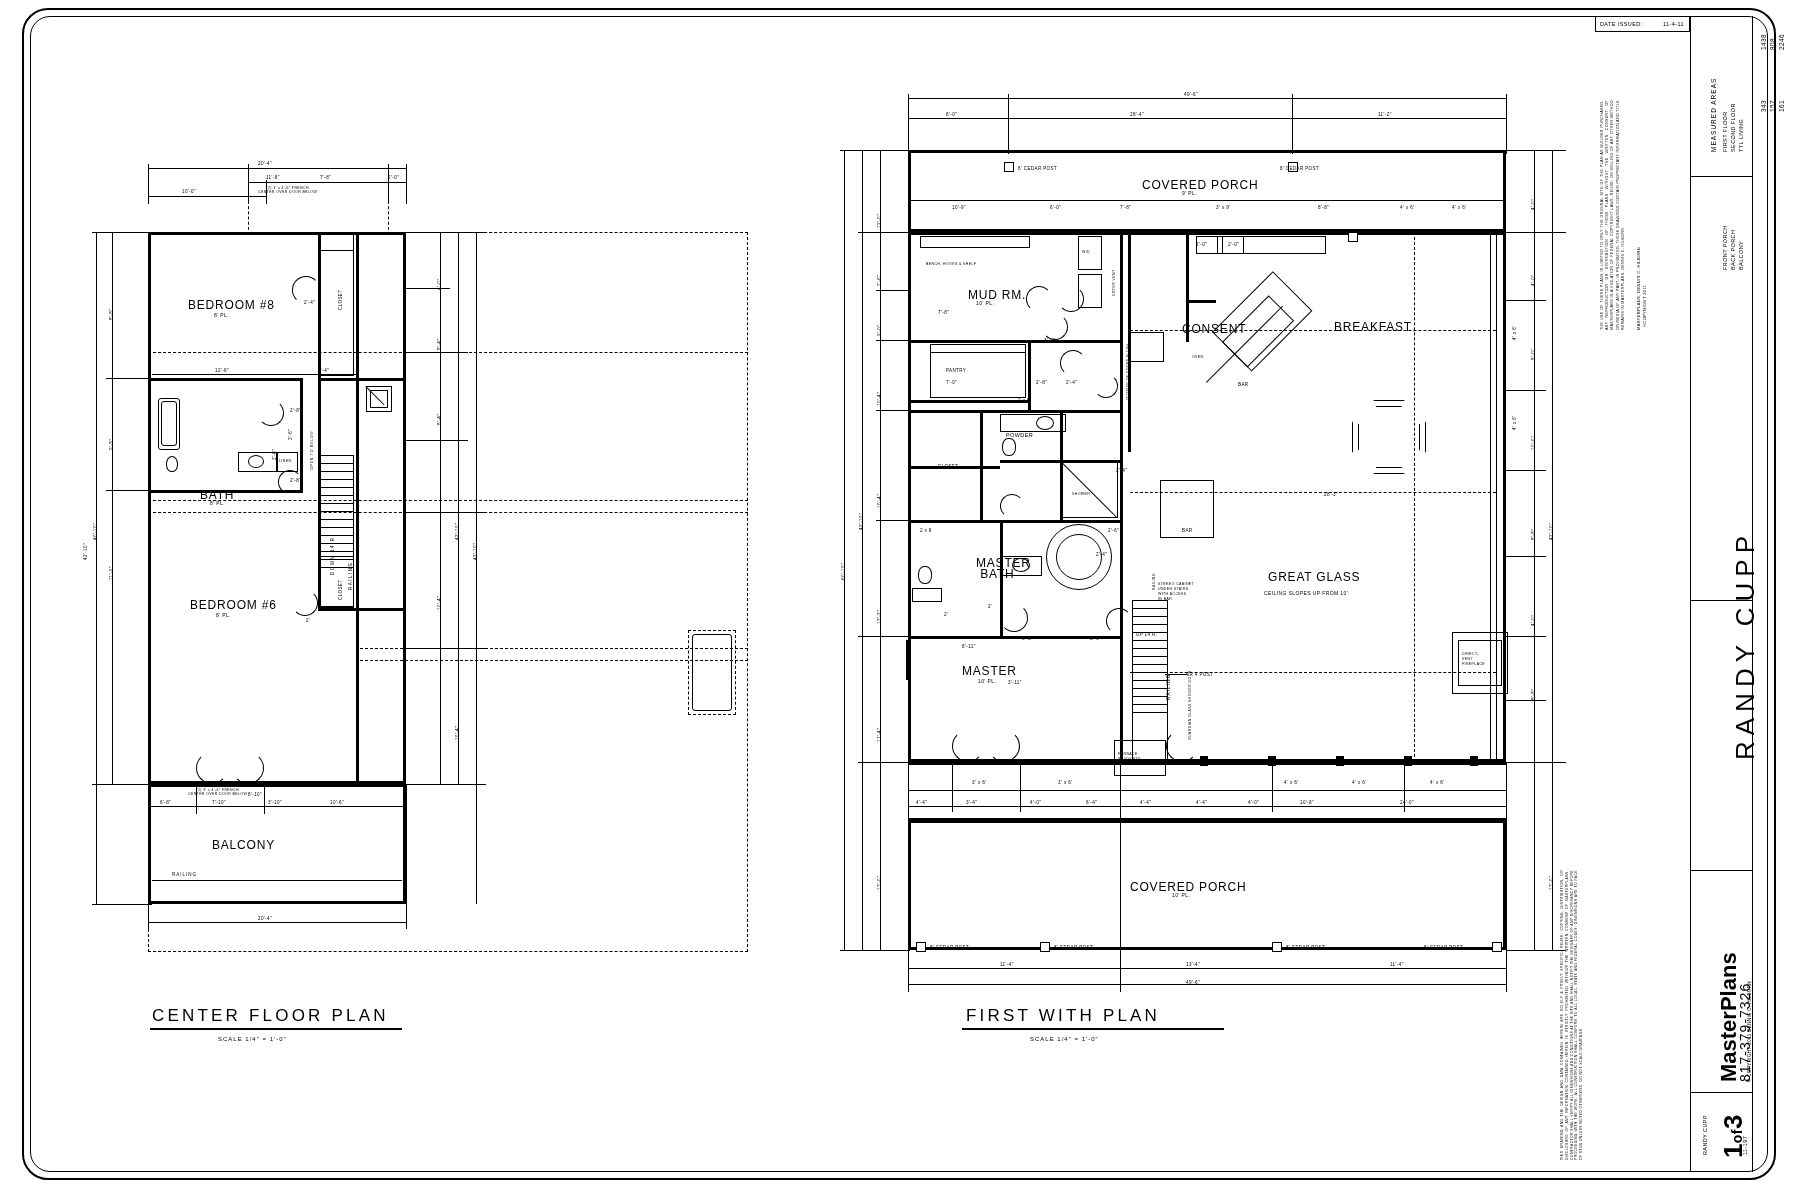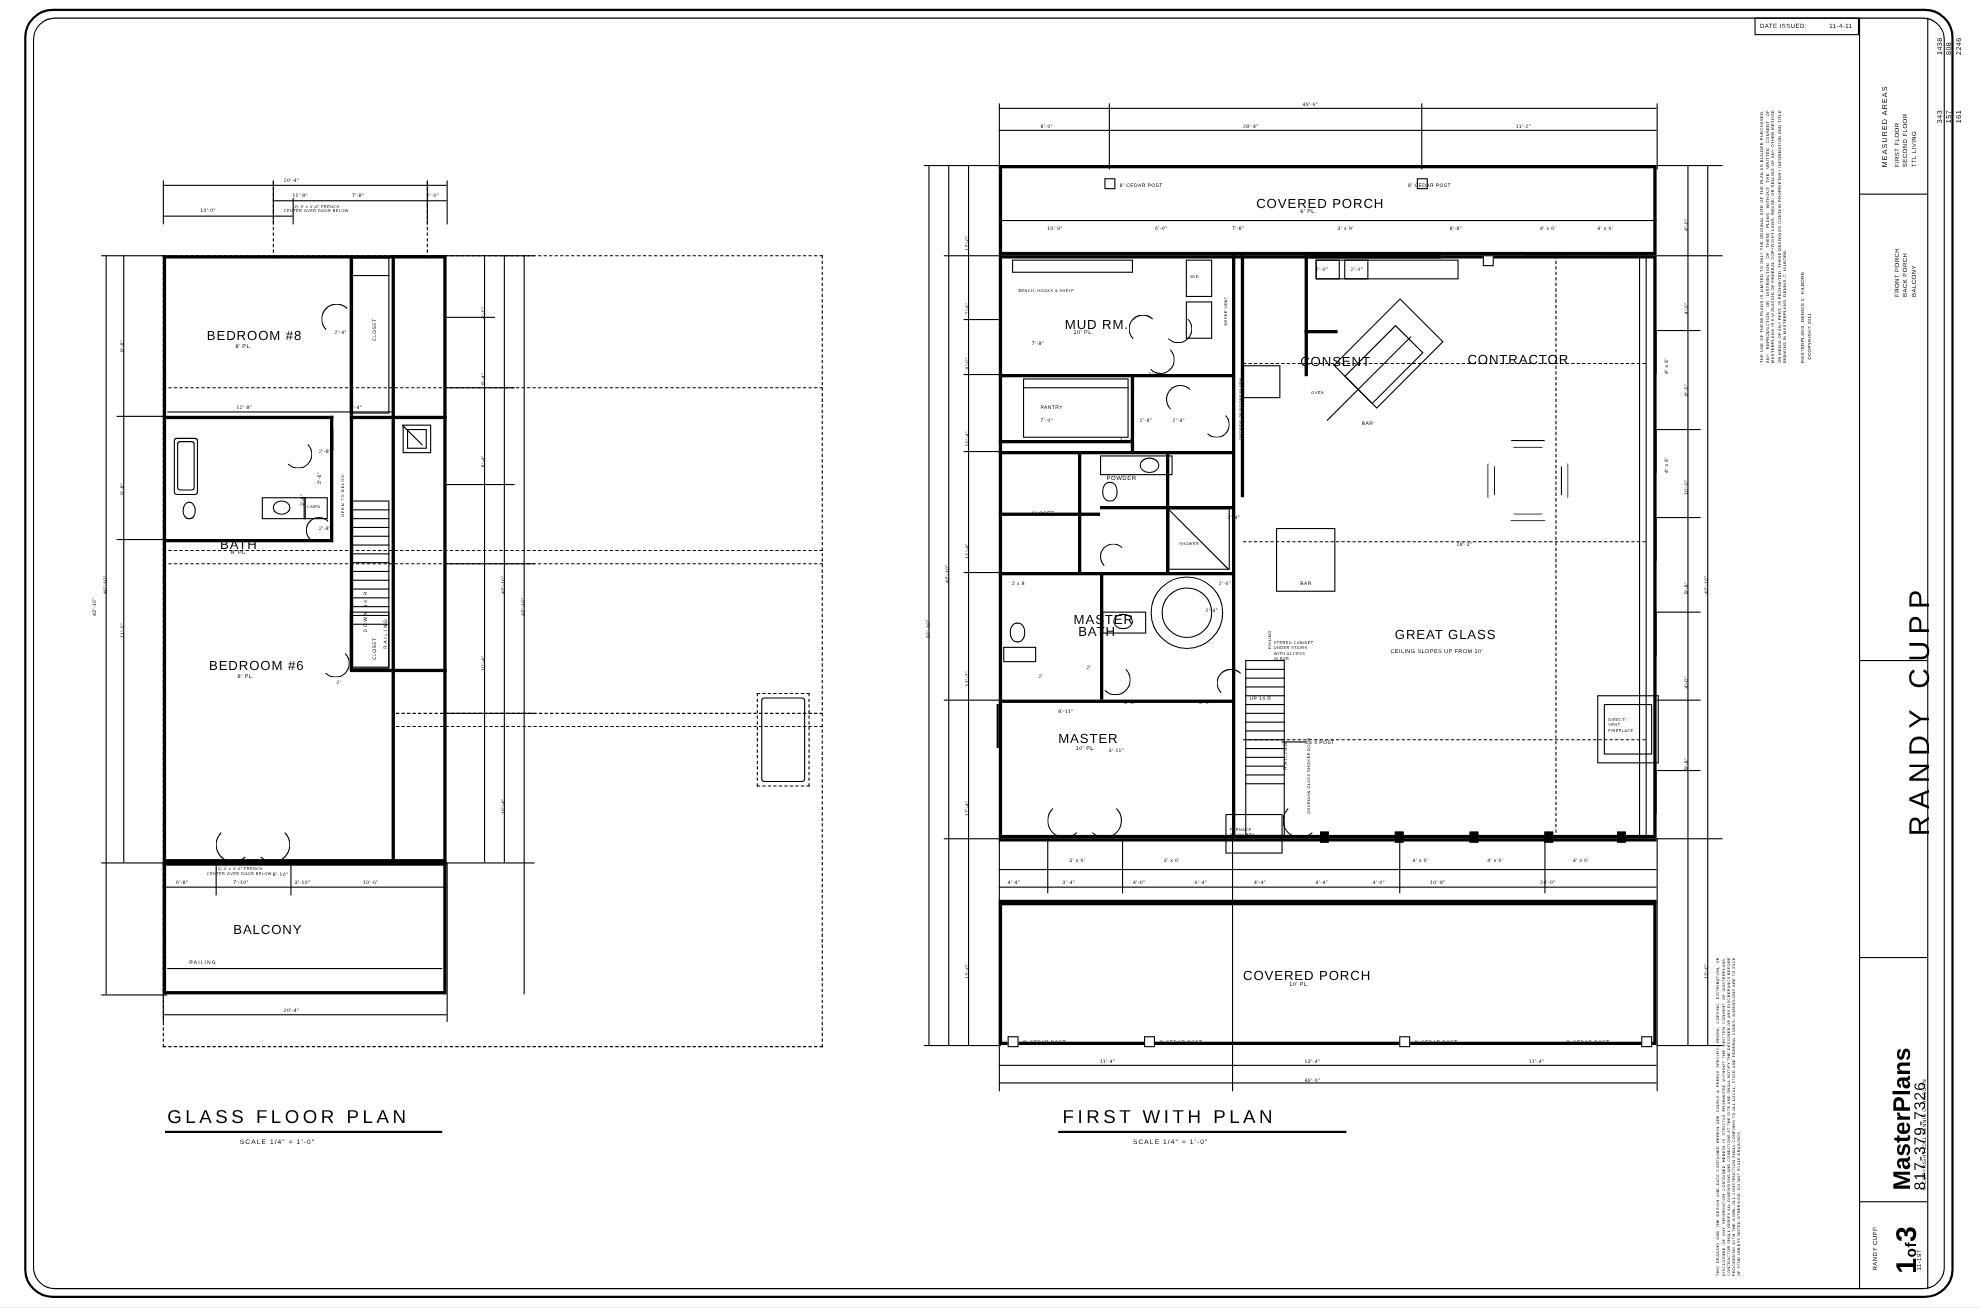--- a/index.html
+++ b/index.html
@@ -251,21 +251,21 @@
     <div class="ln h1" style="left:300px;top:374px;width:56px;"></div>
     <div class="txt dimtxt" style="left:318px;top:368px;">4'-4"</div>
     <div class="txt dimtxt" style="left:290px;top:408px;">2'-8"</div>
     <div class="txt dimtxt" style="left:290px;top:478px;">2'-8"</div>
     <div class="txt dimtxt vert" style="left:288px;top:440px;">3'-6"</div>
     <div class="txt dimtxt vert" style="left:272px;top:460px;">3'-6"</div>
     <div class="txt dimtxt" style="left:248px;top:792px;">8'-10"</div>
     <div class="txt dimtxt" style="left:304px;top:300px;">2'-4"</div>
     <div class="txt dimtxt" style="left:306px;top:618px;">2'</div>
 
-    <div class="txt title" style="left:152px;top:1006px;">GLASS FLOOR PLAN</div>
+    <div class="txt title" style="left:152px;top:1006px;">CENTER FLOOR PLAN</div>
     <div class="ln h2" style="left:150px;top:1028px;width:252px;"></div>
     <div class="txt scaletxt" style="left:218px;top:1036px;">SCALE 1/4" = 1'-0"</div>
   </div>
 
   <div>
 
     <div class="wall" style="left:908px;top:232px;width:598px;height:530px;"></div>
     <div class="wall" style="left:908px;top:150px;width:598px;height:82px;"></div>
     <div class="wall" style="left:908px;top:820px;width:598px;height:130px;"></div>
     <div class="ln h3" style="left:908px;top:762px;width:598px;"></div>
@@ -414,21 +414,21 @@
     <div class="ln v2" style="left:1504px;top:470px;height:40px;"></div>
     <div class="ln v2" style="left:1504px;top:556px;height:40px;"></div>
     <div class="ln v2" style="left:1504px;top:700px;height:40px;"></div>
     <div class="ln v2" style="left:906px;top:640px;height:40px;"></div>
 
     <div class="txt rmname" style="left:1142px;top:178px;">COVERED PORCH</div>
     <div class="txt rmsub" style="left:1182px;top:190px;">9' PL.</div>
     <div class="txt rmname" style="left:968px;top:288px;">MUD RM.</div>
     <div class="txt rmsub" style="left:976px;top:300px;">10' PL.</div>
     <div class="txt rmname" style="left:1182px;top:322px;">CONSENT</div>
-    <div class="txt rmname" style="left:1334px;top:320px;">CONTRACTOR</div>
+    <div class="txt rmname" style="left:1334px;top:320px;">BREAKFAST</div>
     <div class="txt rmname" style="left:1268px;top:570px;">GREAT GLASS</div>
     <div class="txt rmsub" style="left:1264px;top:590px;">CEILING SLOPES UP FROM 10'</div>
     <div class="txt rmname" style="left:962px;top:664px;">MASTER</div>
     <div class="txt rmsub" style="left:978px;top:678px;">10' PL.</div>
     <div class="txt rmname" style="left:976px;top:558px;line-height:11px;">MASTER<br>&nbsp;BATH</div>
     <div class="txt rmname" style="left:1130px;top:880px;">COVERED PORCH</div>
     <div class="txt rmsub" style="left:1172px;top:892px;">10' PL.</div>
 
     <div class="txt t4" style="left:1018px;top:398px;">2 x 8</div>
     <div class="txt t4" style="left:920px;top:528px;">2 x 8</div>

